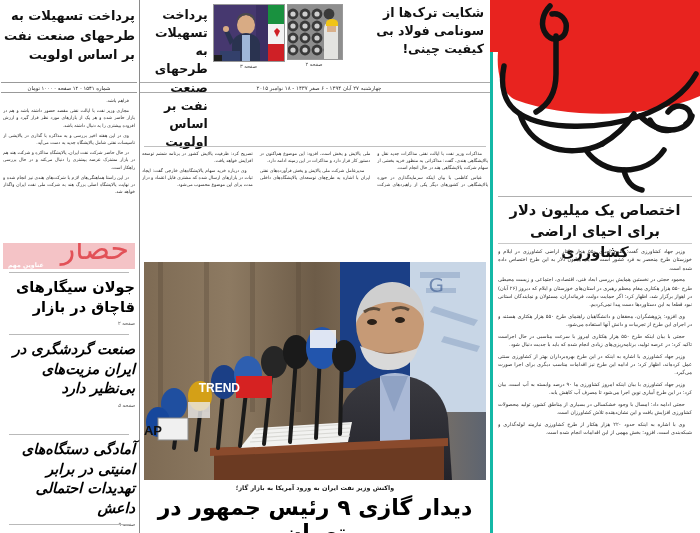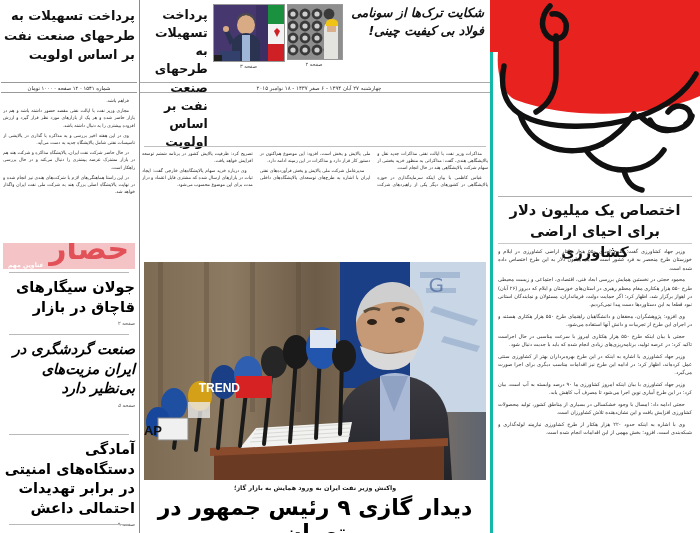--- a/index.html
+++ b/index.html
@@ -270,21 +270,21 @@
     position: absolute;
     top: 243px; right: 4px;
     width: 132px; height: 26px;
     background: #f4c3c6;
     overflow: hidden;
   }
   .hesar-text {
     position: absolute;
     top: -9px; right: 6px;
     font-size: 30px;
-    font-weight: 700;
+    font-weight: 400;
     color: #e24b52;
     letter-spacing: -1px;
     line-height: 1;
     opacity: .95;
   }
   .hesar-label {
     position: absolute;
     bottom: 1px; left: 5px;
     font-size: 6.2px;
     font-weight: 700;
@@ -362,21 +362,21 @@
         <p>وزیر جهاد کشاورزی با بیان اینکه امروز کشاورزی ما ۹۰ درصد وابسته به آب است، بیان کرد: در این طرح آبیاری نوین اجرا می‌شود تا مصرف آب کاهش یابد.</p>
         <p>حجتی ادامه داد: امسال با وجود خشکسالی در بسیاری از مناطق کشور، تولید محصولات کشاورزی افزایش یافت و این نشان‌دهنده تلاش کشاورزان است.</p>
         <p>وی با اشاره به اینکه حدود ۲۲۰ هزار هکتار از طرح کشاورزی نیازمند لوله‌گذاری و شبکه‌بندی است، افزود: بخش مهمی از این اقدامات انجام شده است.</p>
       </div>
   </div>
 
   <div class="main-col">
 
     <div class="banner">
 
-      <div class="ban-cell" style="width:152px;padding:4px 6px 0 4px;font-style:italic;">
+      <div class="ban-cell" style="width:152px;padding:4px 6px 0 4px;">
         <div class="ban-title">شکایت ترک‌ها از سونامی فولاد بی کیفیت چینی!</div>
       </div>
       <div class="ban-cell" style="width:60px;padding-top:4px;">
         <div class="ban-photo" style="width:56px;height:56px;">
           <svg width="56" height="56" viewBox="0 0 56 56" xmlns="http://www.w3.org/2000/svg" aria-hidden="true">
             <rect width="56" height="56" fill="#8e8e8e"></rect>
             <g fill="#3a3a3a">
               <circle cx="7" cy="9" r="5.4"></circle>
                 <circle cx="19" cy="9" r="5.4"></circle>
                 <circle cx="31" cy="9" r="5.4"></circle>
@@ -535,21 +535,21 @@
           <rect x="92" y="114" width="36" height="22" fill="#d62222"></rect>
           <text x="96" y="130" font-family="Liberation Sans, sans-serif" font-size="12" font-weight="bold" fill="#ffffff">TREND</text>
           <rect x="14" y="156" width="30" height="22" fill="#f0f0f0" stroke="#888"></rect>
           <text x="18" y="173" font-family="Liberation Sans, sans-serif" font-size="13" font-weight="bold" fill="#111">AP</text>
           <rect x="166" y="68" width="26" height="18" fill="#ffffff" opacity=".85"></rect>
           <rect x="44" y="140" width="22" height="16" fill="#e8e8e8" opacity=".8"></rect>
         </g>
       </svg>
     </div>
 
-    <div class="cap-kicker">واکنش وزیر نفت ایران به ورود همایش به بازار گاز؛</div>
+    <div class="cap-kicker">واکنش وزیر نفت ایران به ورود آمریکا به بازار گاز؛</div>
     <div class="bottomhead">دیدار گازی ۹ رئیس جمهور در تهران</div>
   </div>
 
   <div class="side-col">
 
     <div class="side-top-title">پرداخت تسهیلات به طرحهای صنعت نفت بر اساس اولویت</div>
 
     <div class="side-issue">شماره ۱۵۴۱ - ۱۲ صفحه - ۱۰۰۰ تومان</div>
 
     <div class="side-body">
@@ -574,21 +574,21 @@
 
     <div class="side-hr" style="top:334px;"></div>
 
     <div class="side-item" style="top:340px;font-style:italic;">
       <div class="side-item-title">صنعت گردشگری در ایران مزیت‌های بی‌نظیر دارد</div>
       <div class="side-item-page">صفحه ۵</div>
     </div>
 
     <div class="side-hr" style="top:434px;"></div>
 
-    <div class="side-item" style="top:440px;">
+    <div class="side-item" style="top:440px;font-style:italic;">
       <div class="side-item-title">آمادگی دستگاه‌های امنیتی در برابر تهدیدات احتمالی داعش</div>
       <div class="side-item-page">صفحه ۹</div>
     </div>
 
     <div class="side-hr" style="top:524px;"></div>
   </div>
 
 </div>
 
 </body></html>

